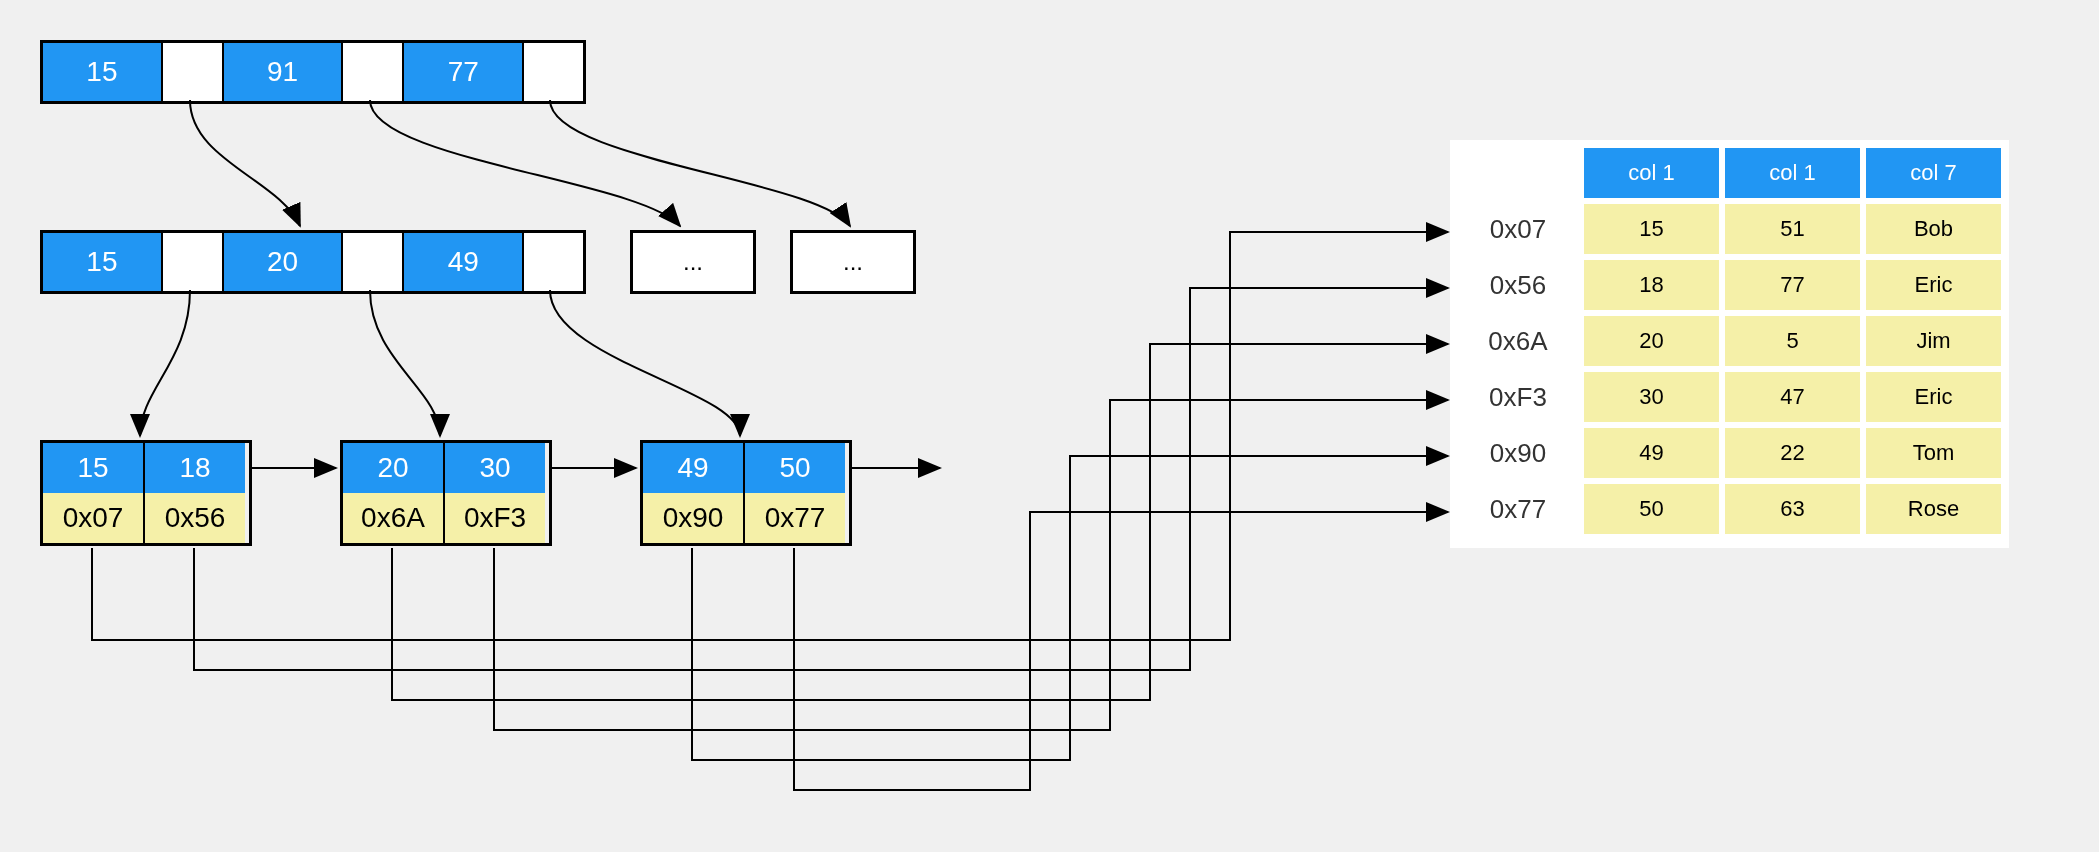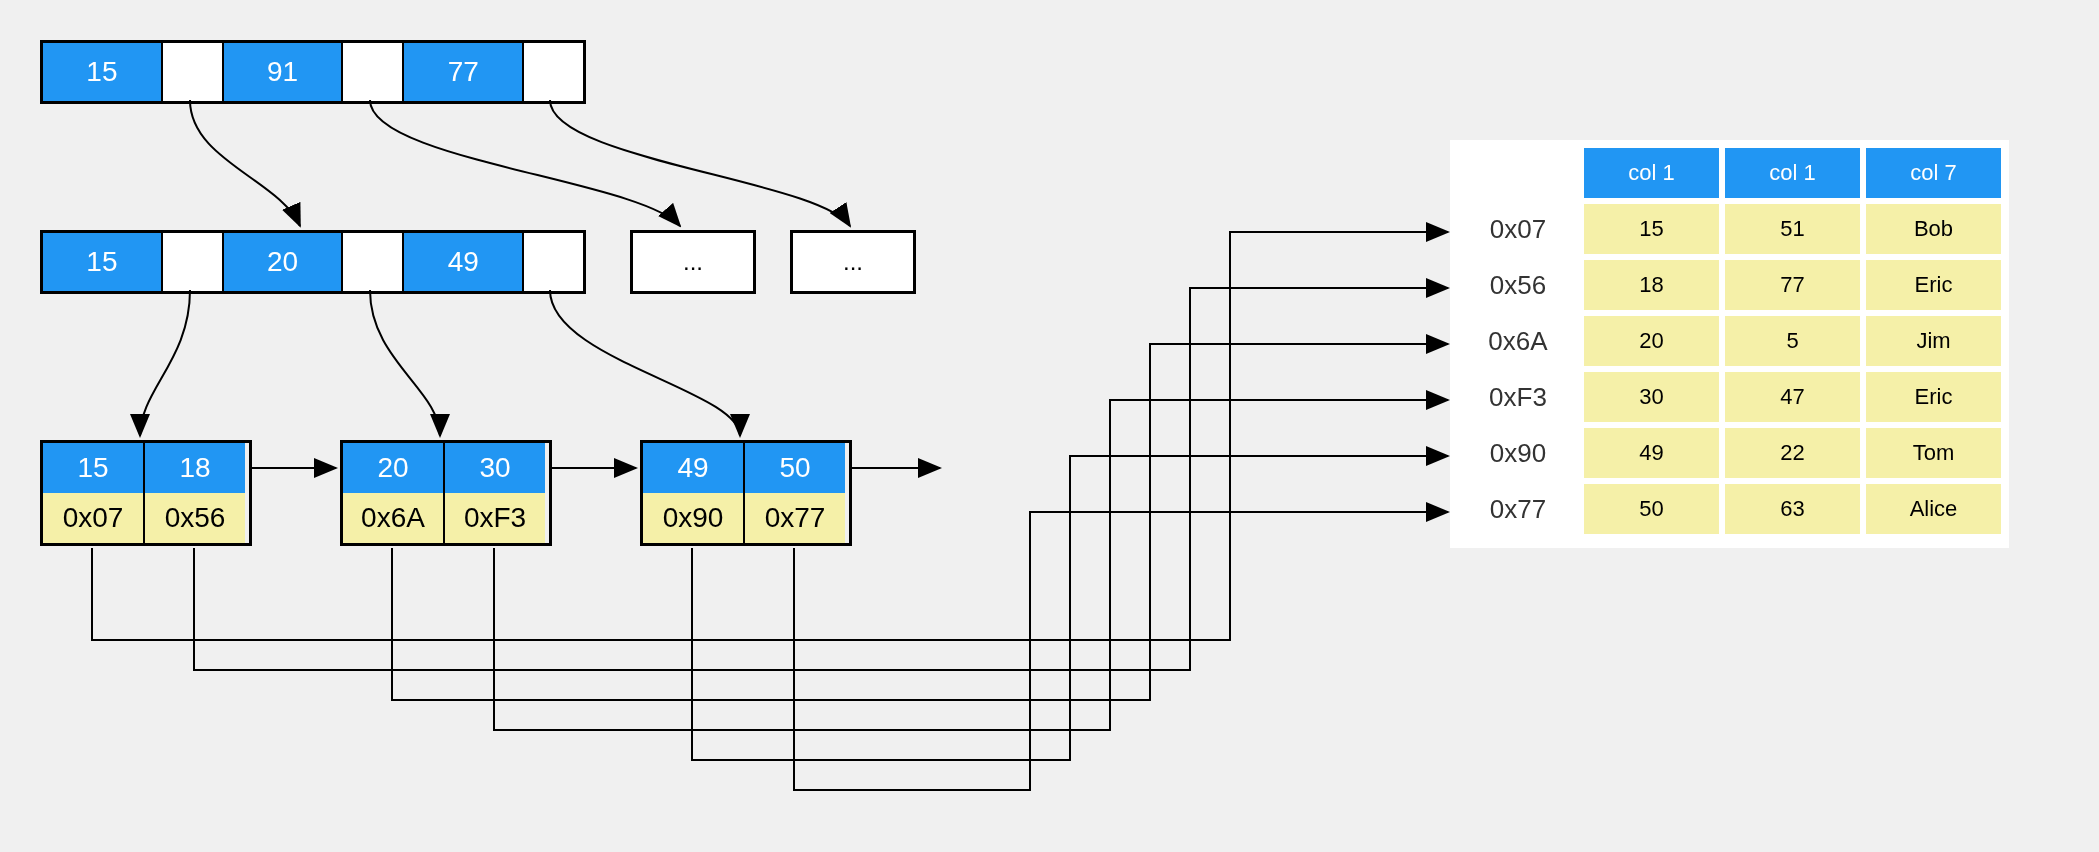--- a/index.html
+++ b/index.html
@@ -169,21 +169,21 @@
   <div class="trow">
     <div class="rowlabel">0x90</div>
     <div class="tcell tdata">49</div>
     <div class="tcell tdata">22</div>
     <div class="tcell tdata">Tom</div>
   </div>
   <div class="trow">
     <div class="rowlabel">0x77</div>
     <div class="tcell tdata">50</div>
     <div class="tcell tdata">63</div>
-    <div class="tcell tdata">Alice</div>
+    <div class="tcell tdata">Rose</div>
   </div>
 </div>
 
 <svg class="arrows">
   <defs>
     <marker id="ah" markerWidth="12" markerHeight="10" refX="11" refY="5" orient="auto">
       <path d="M0,0 L12,5 L0,10 Z" fill="#000"></path>
     </marker>
   </defs>
 

